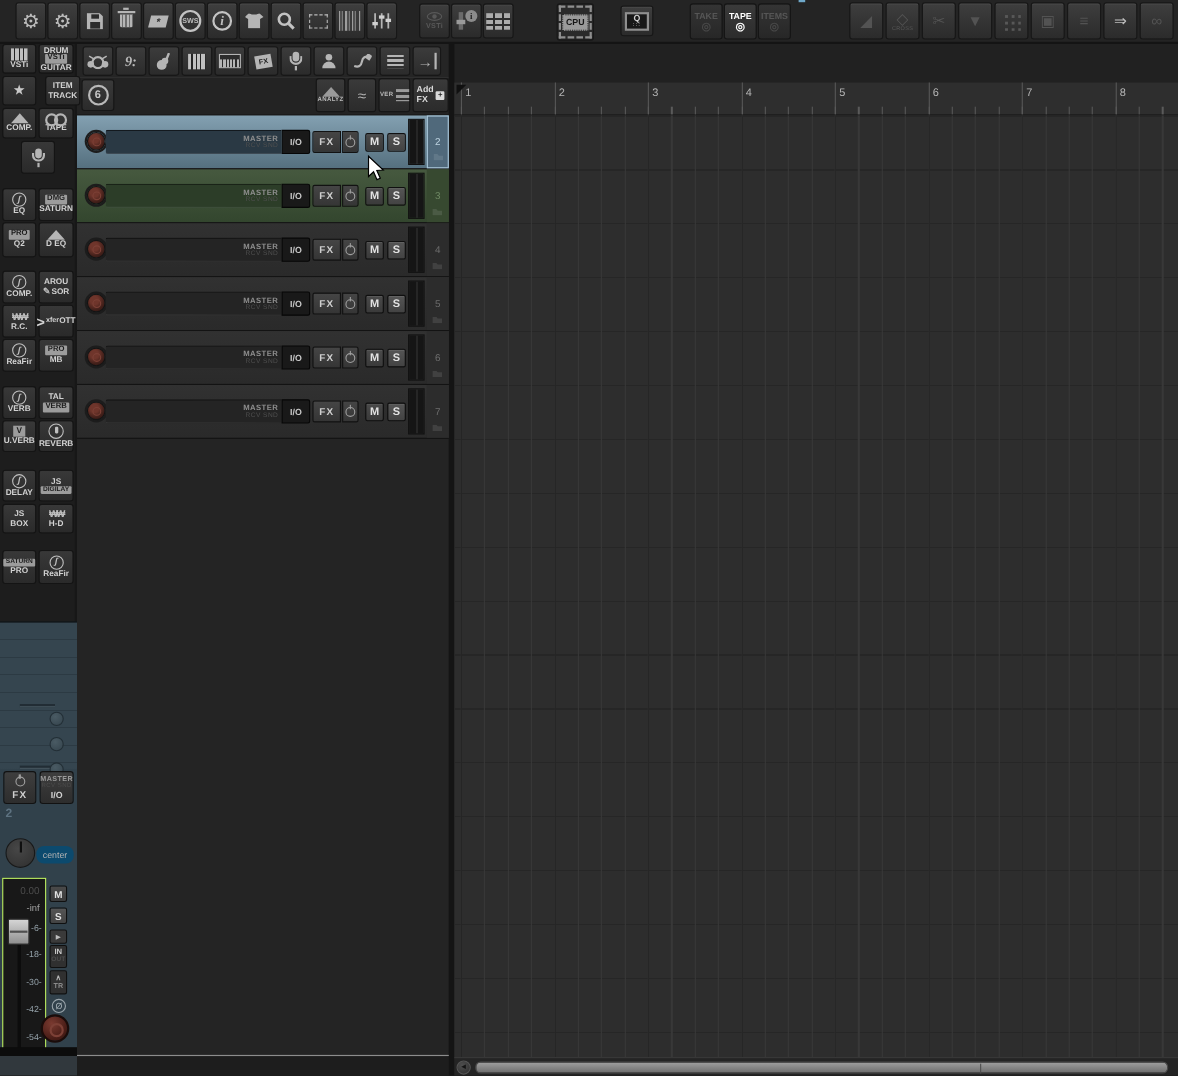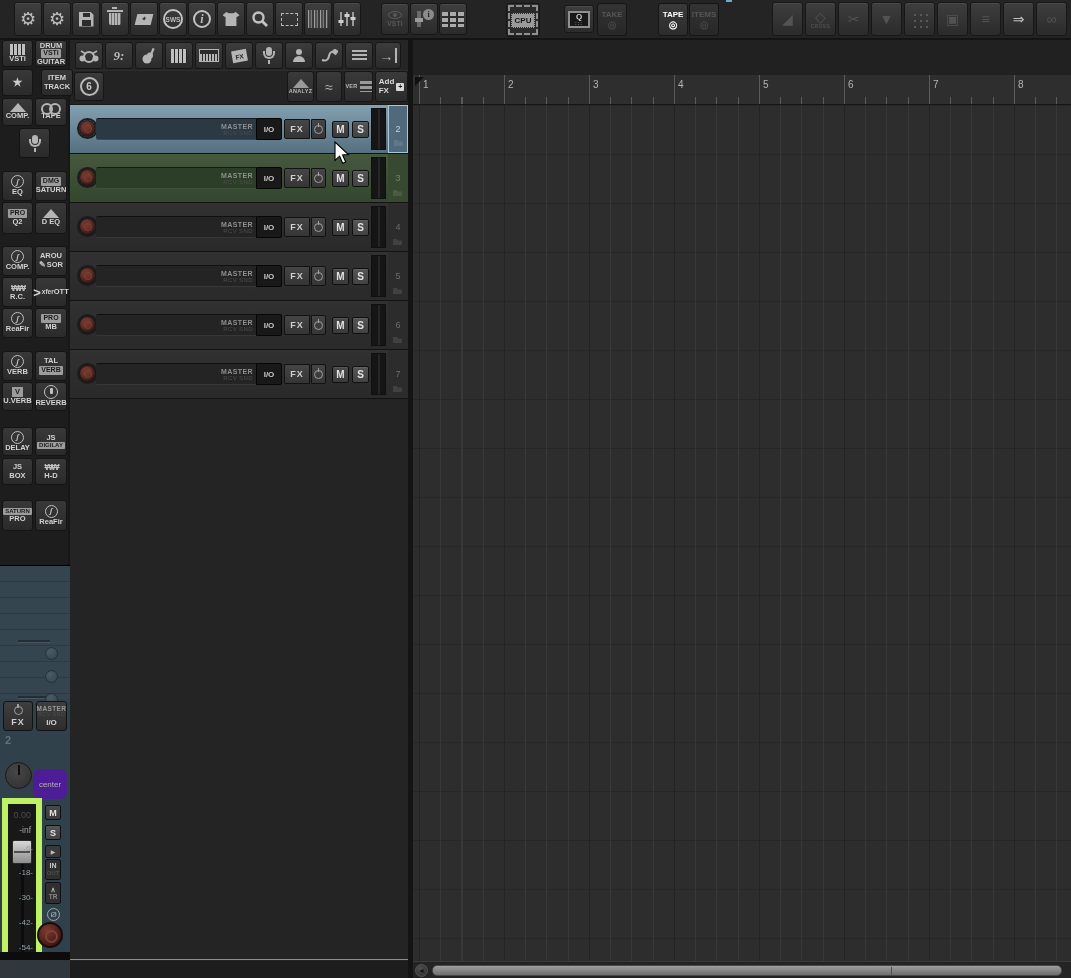--- a/index.html
+++ b/index.html
@@ -177,23 +177,23 @@
   .mio{position:absolute;left:36px;top:135px;width:31px;height:30px;background:linear-gradient(#3e3e3e,#2d2d2d);
        border:1px solid #121212;border-radius:3px;display:flex;flex-direction:column;align-items:center;
        justify-content:center;line-height:1;color:#cfcfcf;}
   .mio b{font-size:6.5px;color:#9a9a9a;letter-spacing:.4px;}
   .mio i{font-style:normal;font-size:5.5px;color:#4c4c4c;letter-spacing:.4px;}
   .mio em{font-style:normal;font-size:8px;font-weight:bold;color:#d2d2d2;margin-top:1px;}
   .mnum{position:absolute;left:5px;top:168px;font-size:11px;font-weight:bold;color:#5d7280;}
   .panknob{position:absolute;left:5px;top:196px;width:27px;height:27px;border-radius:50%;
        background:radial-gradient(circle at 42% 35%,#474747,#2e2e2e);border:1px solid #181818;}
   .panknob::after{content:"";position:absolute;left:12px;top:2px;width:2px;height:10px;background:#0f0f0f;}
-  .panlbl{position:absolute;left:33px;top:203px;width:34px;height:30px;background:#4c1d95;border-radius:7px;
+  .panlbl{position:absolute;left:33px;top:203px;width:34px;height:16px;background:#0c4a6e;border-radius:7px;
        color:#b2b2b2;font-size:8px;display:flex;align-items:center;justify-content:center;}
-  .volpanel{position:absolute;left:2px;top:232px;width:40px;height:164px;background:#181818;border:6px solid #bef264;}
+  .volpanel{position:absolute;left:2px;top:232px;width:40px;height:164px;background:#181818;border:1px solid #bef264;}
   .vol00{position:absolute;right:5px;top:6px;font-size:9px;color:#4c4c4c;}
   .volinf{position:absolute;right:5px;top:21px;font-size:8.5px;color:#a2a2a2;}
   .ftrack{position:absolute;left:13px;top:38px;width:3px;height:120px;background:#0c0c0c;}
   .fcap{position:absolute;left:4px;top:36px;width:20px;height:24px;border:1px solid #2a2a2a;border-radius:2px;
         background:linear-gradient(#d6d6d6,#8e8e8e);}
   .fcap::after{content:"";position:absolute;left:1px;top:10px;width:16px;height:2px;background:#4f4f4f;}
   .fscale{position:absolute;font-size:8px;color:#93a0a8;right:3px;}
   .mmini{position:absolute;left:45px;width:16px;height:15px;border:1px solid #101010;border-radius:2px;color:#e2e2e2;
         font-size:9px;font-weight:bold;display:flex;align-items:center;justify-content:center;}
   .mplay{position:absolute;left:45px;top:279px;width:16px;height:13px;background:#3a3a3a;border:1px solid #101010;
@@ -306,21 +306,21 @@
     <span class="chipcpu">
         <b>CPU</b>
       </span>
   </div>
   <div class="tb" style="left:564px;top:5px;width:30px;height:28px">
     <span class="i-qmon">
         <span>Q</span>
         <i>:::</i>
       </span>
   </div>
-  <div class="modebtn" style="left:597px">
+  <div class="modebtn" style="left:627px">
     <span>TAKE</span>
     <span class="cir">◎</span>
   </div>
   <div class="modebtn active" style="left:658px">
     <span>TAPE</span>
     <span class="cir">◎</span>
   </div>
   <div class="modebtn" style="left:689px">
     <span>ITEMS</span>
     <span class="cir">◎</span>

